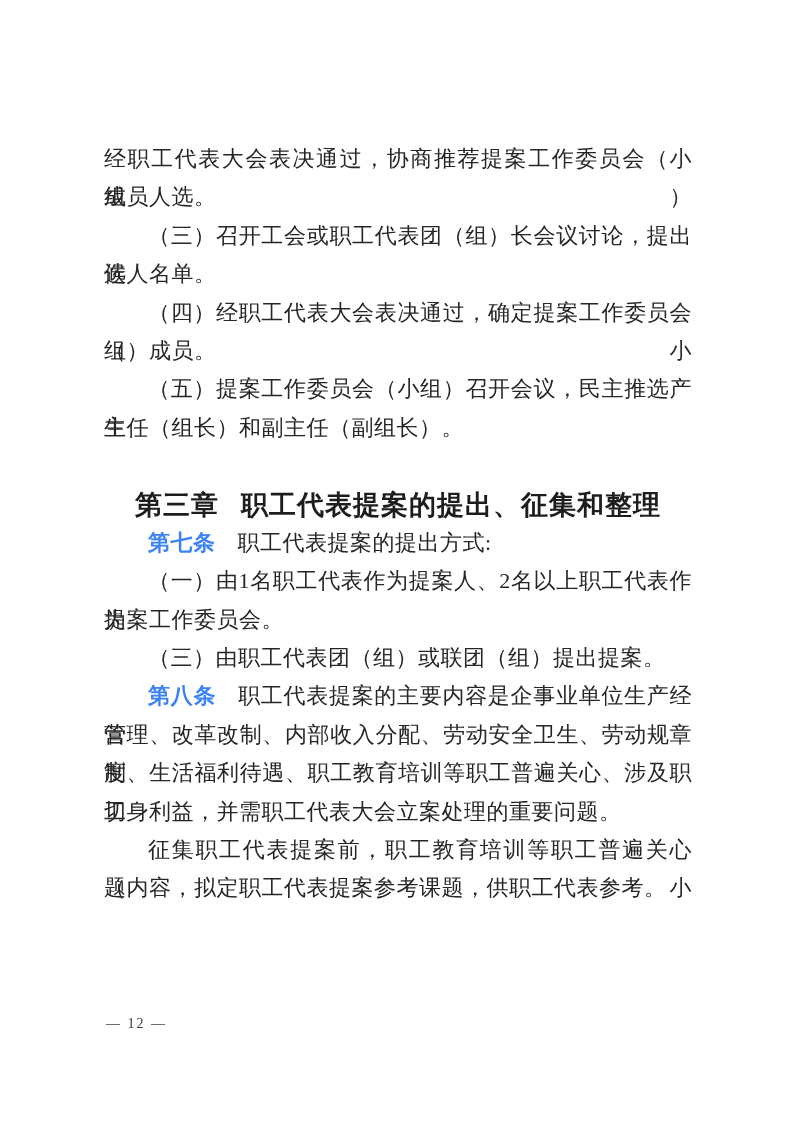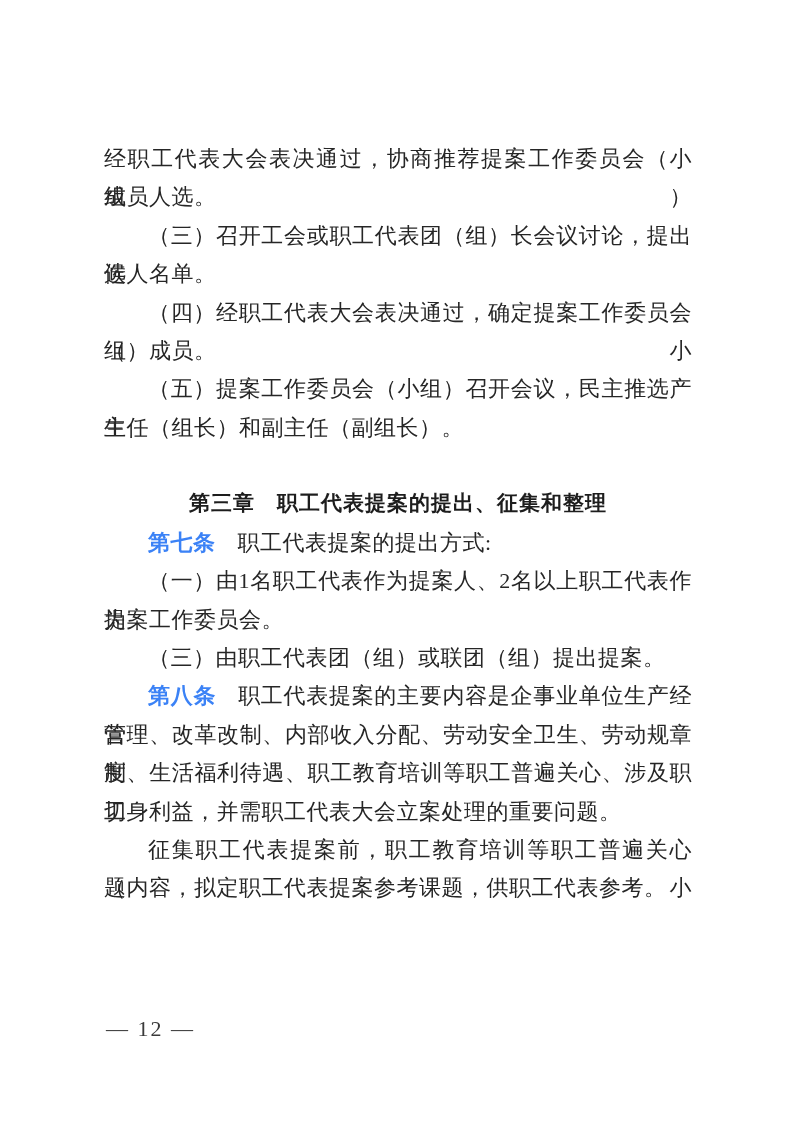--- a/index.html
+++ b/index.html
@@ -35,40 +35,40 @@
     text-align: justify;
     text-align-last: justify;
     text-justify: inter-character;
   }
   .ln.ind {
     text-indent: 44px;
   }
   .ln.heading {
     text-align: center;
     text-align-last: center;
-    font-family: Liberation Mono, monospace;
+    font-family: Liberation Serif, serif;
     font-weight: 700;
-    font-size: 21px;
+    font-size: 27px;
     letter-spacing: 1px;
     color: #1d1d1d;
   }
   .chapter-no {
     margin-right: 22px;
   }
   .art-label {
     font-family: "Liberation Sans", "DejaVu Sans", sans-serif;
     font-weight: 700;
     color: #3b82f6;
     margin-right: 22px;
   }
   .footer {
     position: absolute;
     left: 106px;
     top: 1016px;
-    font-size: 22px;
+    font-size: 14px;
     letter-spacing: 2px;
     color: #3a3a3a;
     font-family: "Liberation Serif", "DejaVu Serif", serif;
   }
 </style>
 </head>
 <body>
 
 <div class="page">
   <div class="content">

